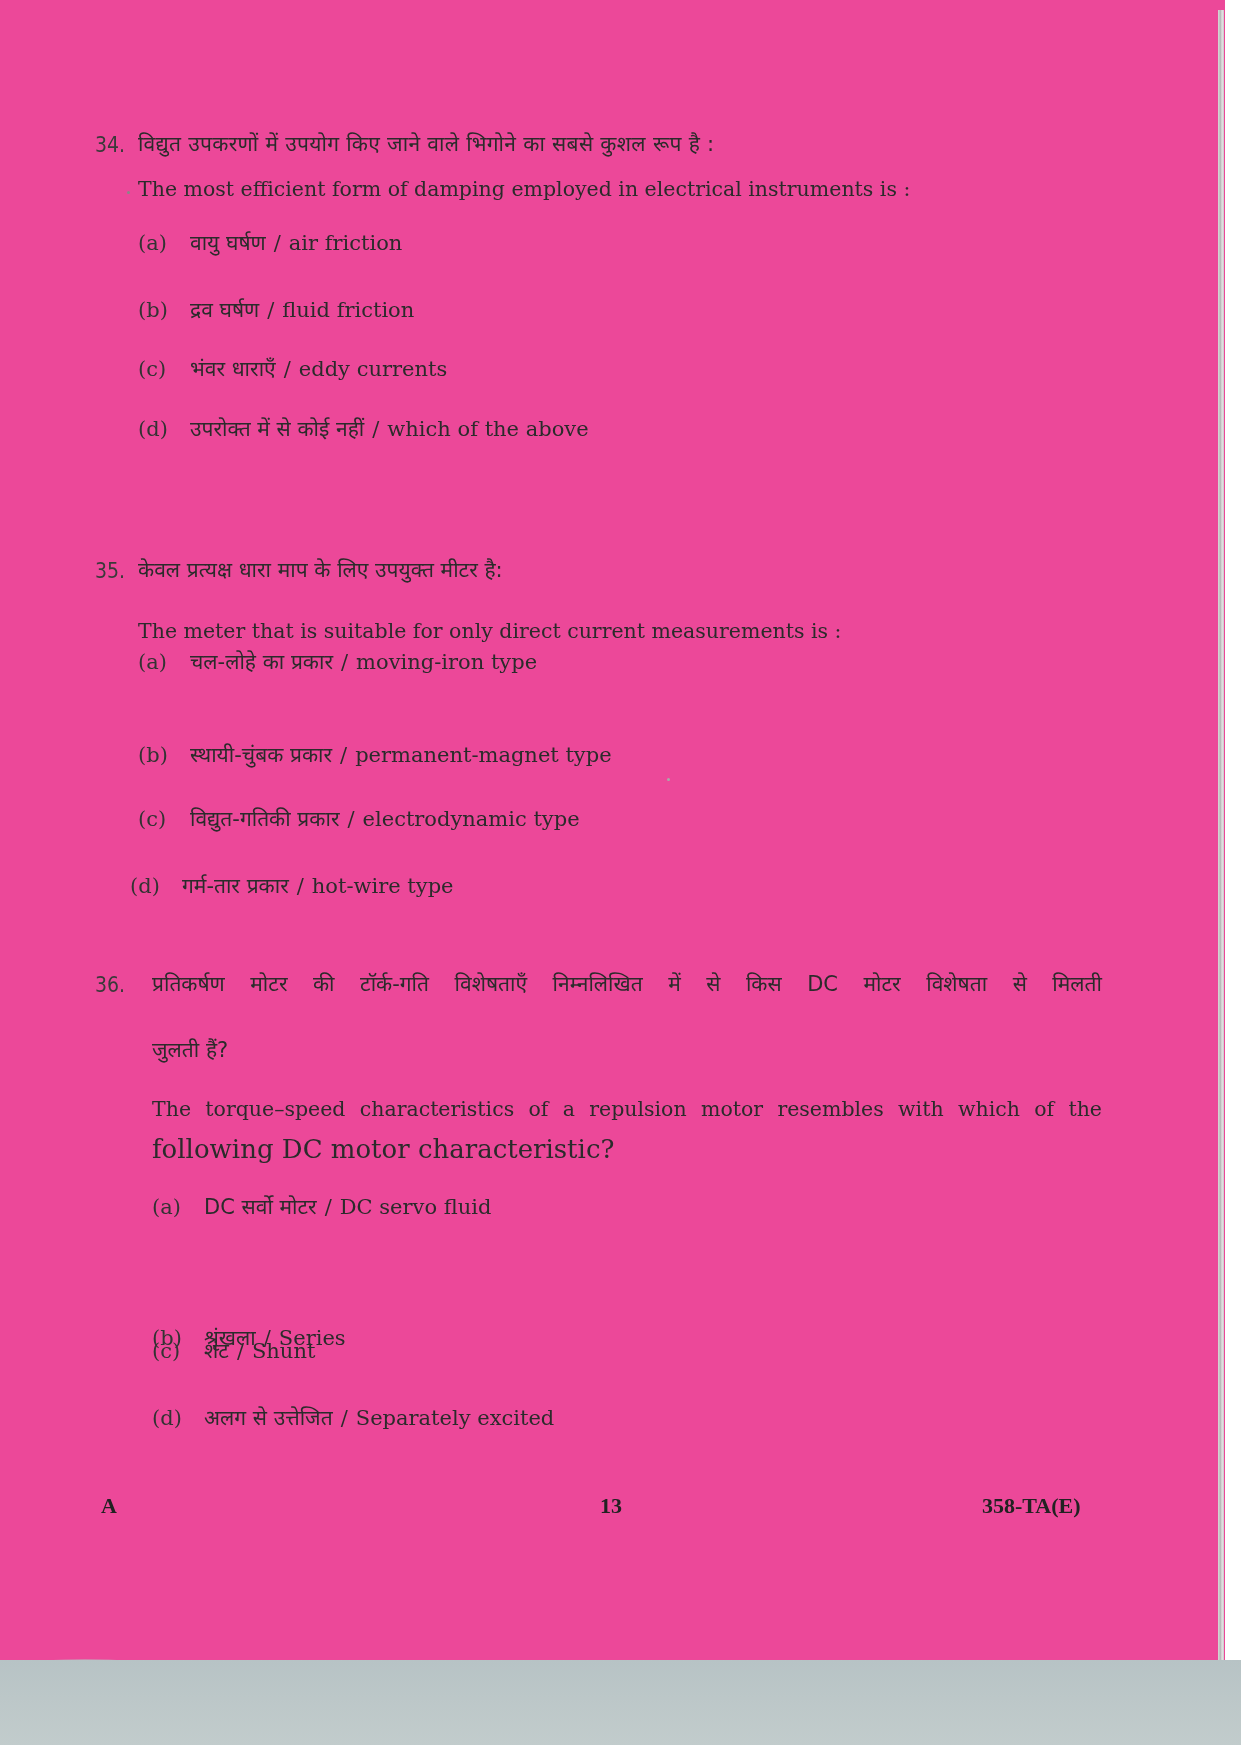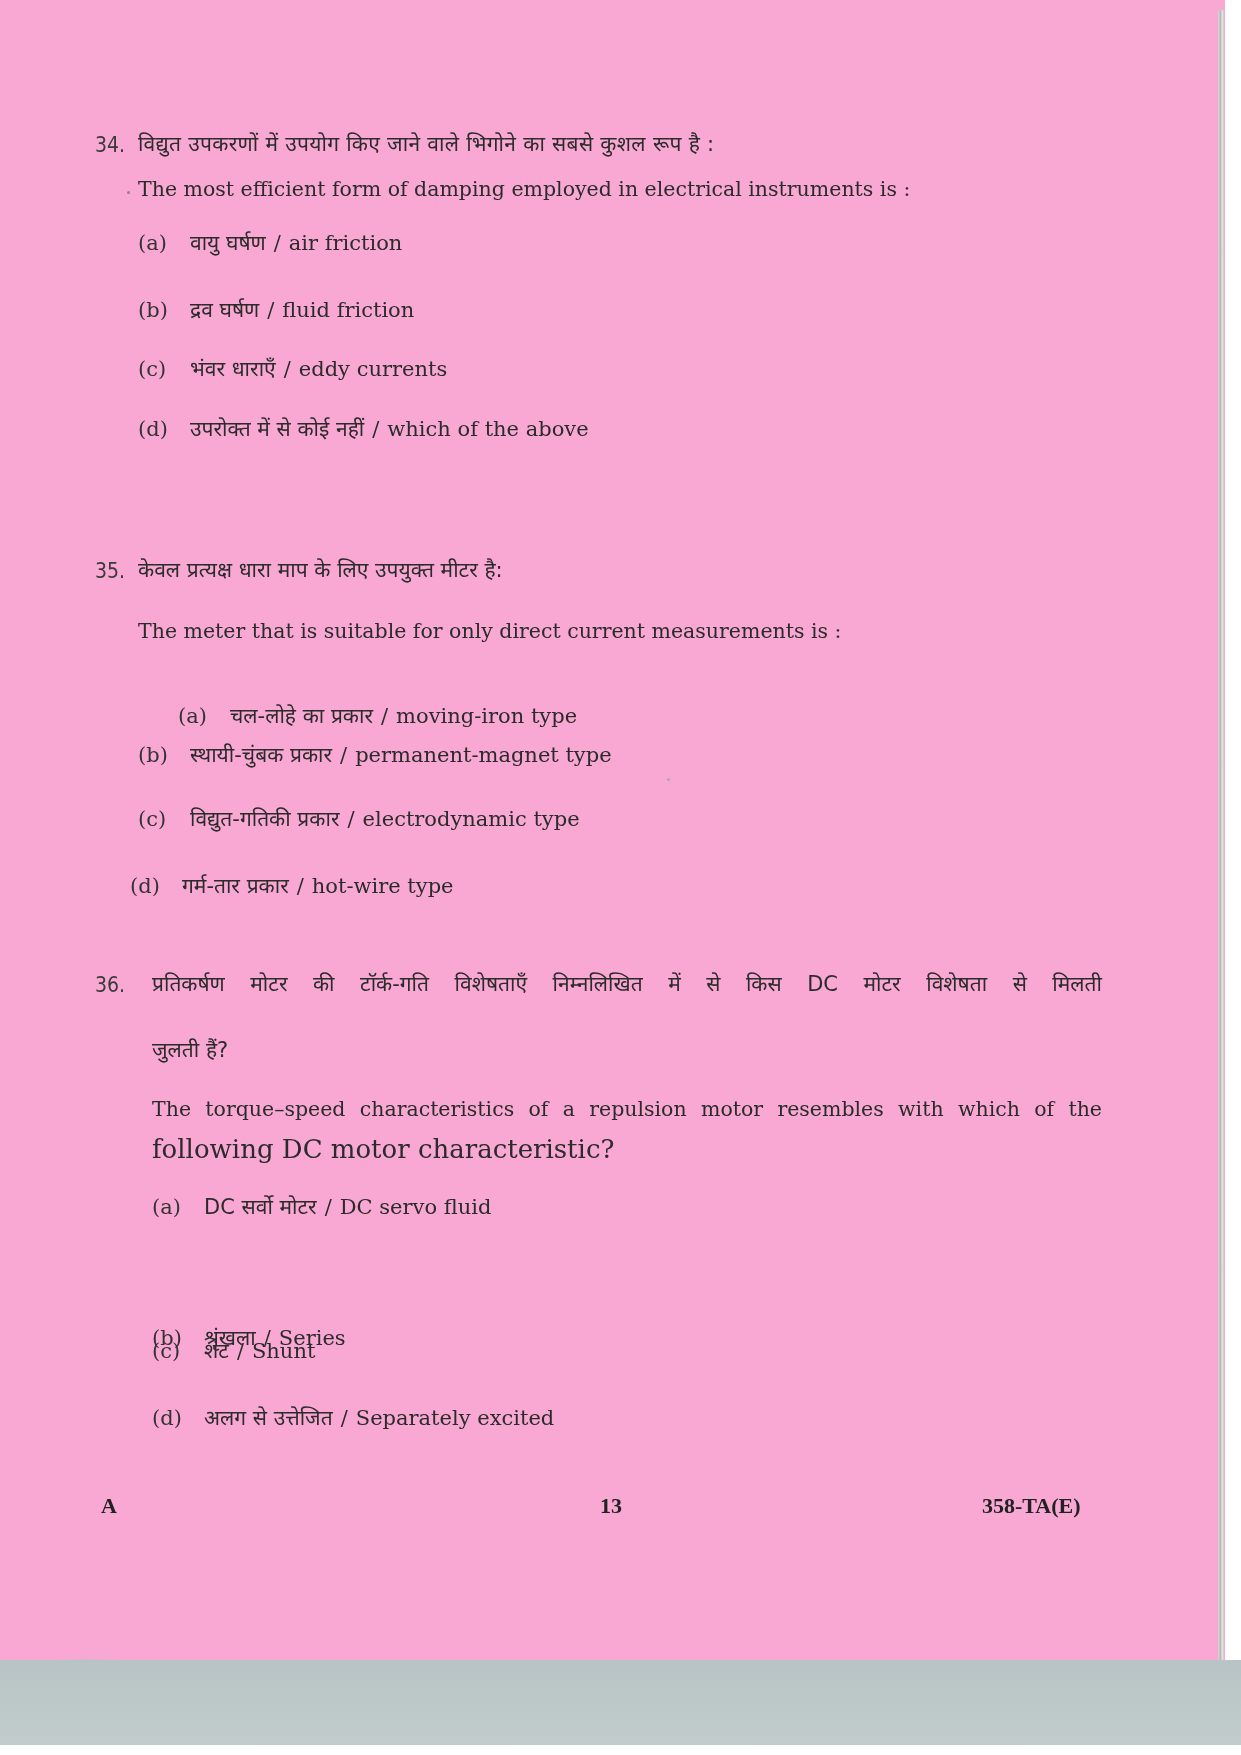--- a/index.html
+++ b/index.html
@@ -14,21 +14,21 @@
       background: #ffffff;
       font-family: "DejaVu Serif", "Liberation Serif", serif;
       color: #2b2b2b;
     }
     .page {
       position: absolute;
       left: 0;
       top: 0;
       width: 1225px;
       height: 1660px;
-      background: #f9a8d4;
+      background: #ec4899;
     }
     .right-edge {
       position: absolute;
       left: 1218px;
       top: 10px;
       width: 6px;
       height: 1650px;
       background: linear-gradient(to right, #d8d8d8, #b9b9b9 40%, #e4e4e4 70%, #c9c9c9);
     }
     .scan-shadow {
@@ -128,21 +128,21 @@
     <div class="line" style="left:138px; top:415px;">
       <span class="opt-label en">(d)</span><span class="hi">उपरोक्त में से कोई नहीं</span><span class="sep">/</span><span class="en">which of the above</span>
     </div>
   </div>
 
   <div>
     <span class="qnum" style="left:95px; top:557px;">35.</span>
     <span class="line hi" style="left:138px; top:556px;">केवल प्रत्यक्ष धारा माप के लिए उपयुक्त मीटर है:</span>
     <span class="line en" style="left:138px; top:617px; font-size:20.5px;">The meter that is suitable for only direct current measurements is :</span>
 
-    <div class="line" style="left:138px; top:702px;margin-left:40px;">
+    <div class="line" style="left:138px; top:648px;">
       <span class="opt-label en">(a)</span><span class="hi">चल-लोहे का प्रकार</span><span class="sep">/</span><span class="en">moving-iron type</span>
     </div>
     <div class="line" style="left:138px; top:741px;">
       <span class="opt-label en">(b)</span><span class="hi">स्थायी-चुंबक प्रकार</span><span class="sep">/</span><span class="en">permanent-magnet type</span>
     </div>
     <div class="line" style="left:138px; top:805px;">
       <span class="opt-label en">(c)</span><span class="hi">विद्युत-गतिकी प्रकार</span><span class="sep">/</span><span class="en">electrodynamic type</span>
     </div>
     <div class="line" style="left:130px; top:872px;">
       <span class="opt-label en">(d)</span><span class="hi">गर्म-तार प्रकार</span><span class="sep">/</span><span class="en">hot-wire type</span>

